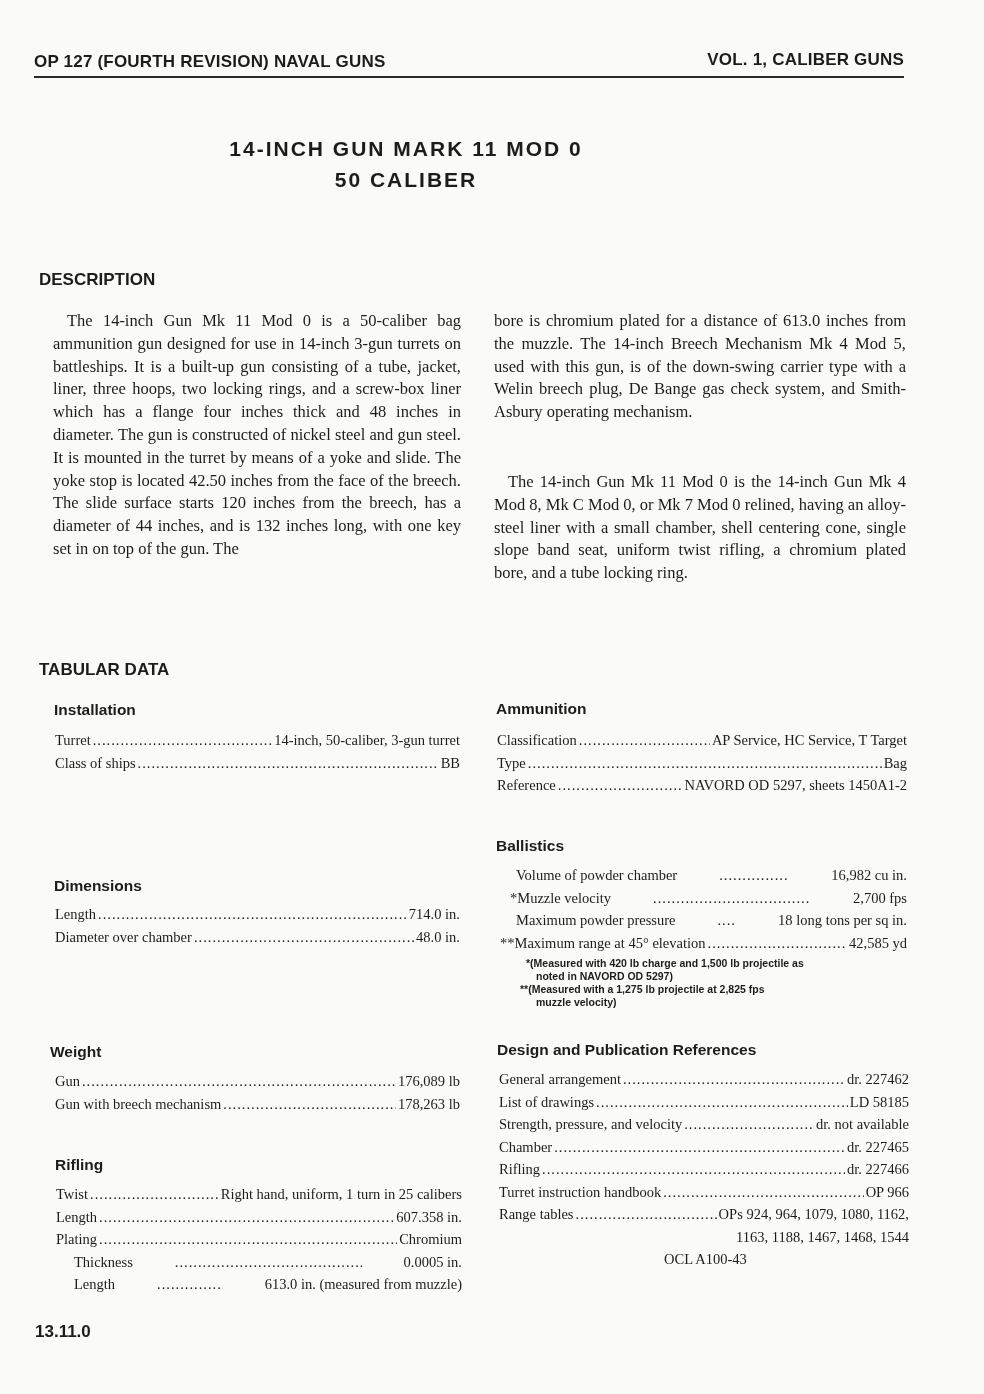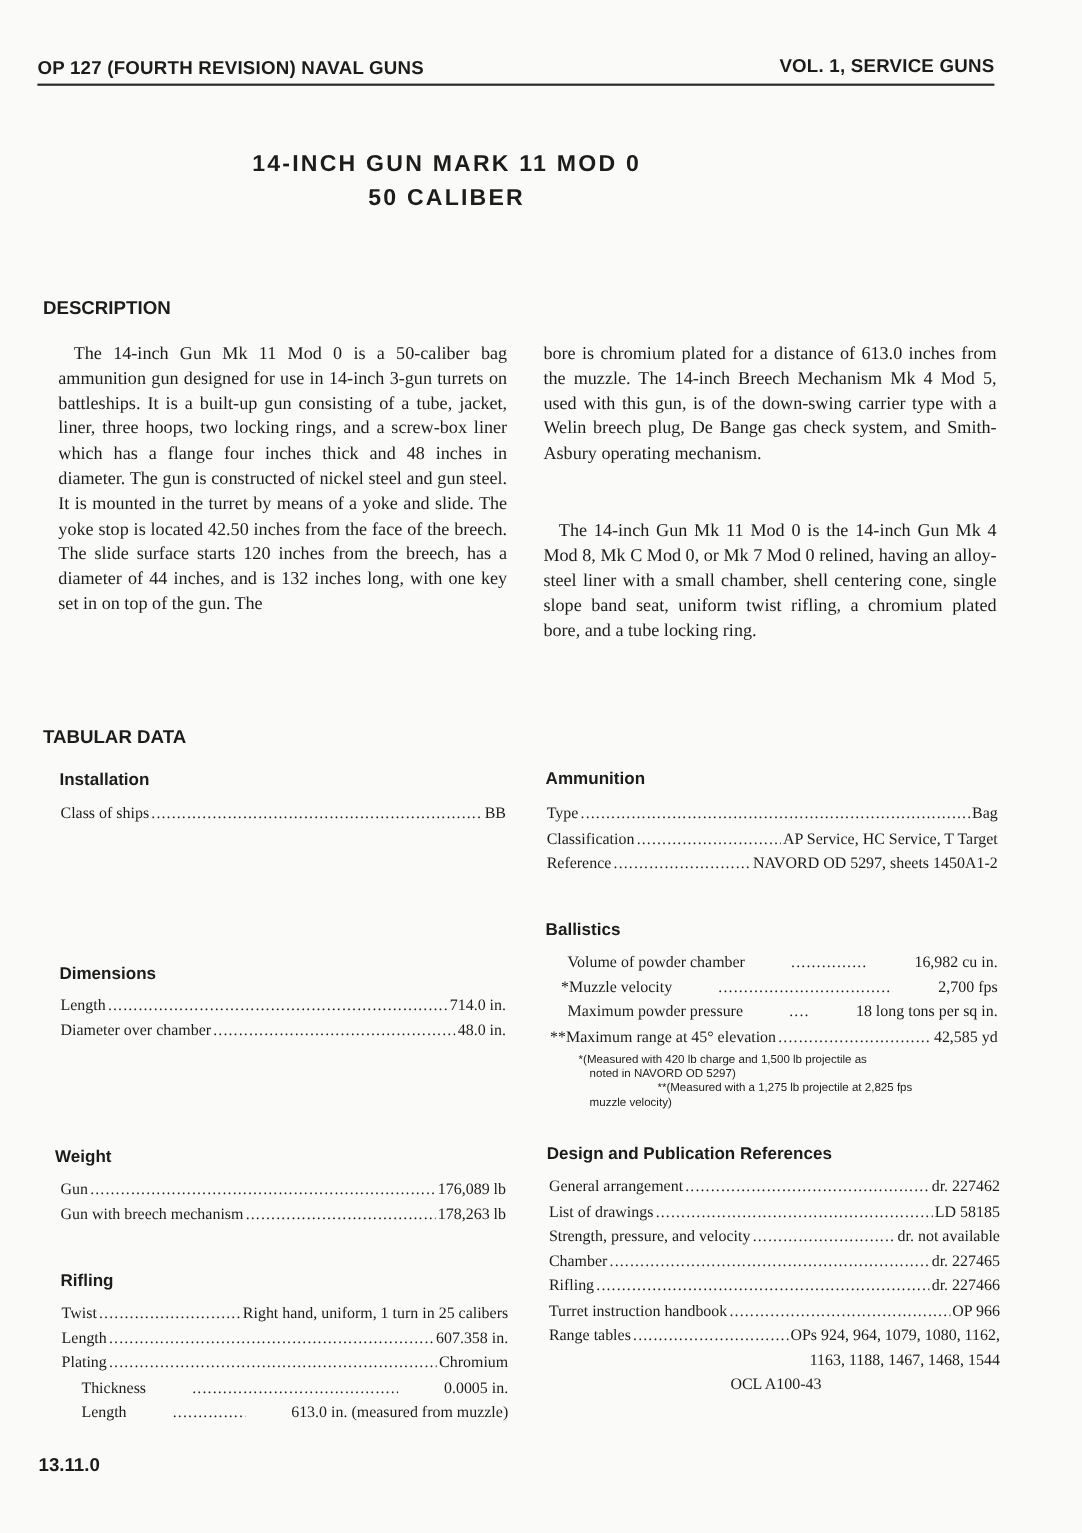--- a/index.html
+++ b/index.html
@@ -38,50 +38,55 @@
     font-weight: bold; font-size: 15.5px;
   }
   .rows { position: absolute; font-size: 14.5px; }
   .row { display: flex; align-items: baseline; height: 22.5px; white-space: nowrap; }
   .row .lbl { flex: 0 0 auto; }
   .row .dots { flex: 1 1 auto; overflow: hidden; margin: 0 2px; letter-spacing: 1px; }
   .row .dots::after { content: "........................................................................................................................................"; }
   .row .val { flex: 0 0 auto; }
   .row.indent { padding-left: 18px; gap: 40px; }
   .row.cont { justify-content: flex-end; }
-  .note { font-family: "Liberation Sans", "DejaVu Sans", sans-serif; font-weight: normal; font-size: 10.5px; line-height: 13px; }
+  .note { font-family: "Liberation Sans", "DejaVu Sans", sans-serif; font-weight: bold; font-size: 10.5px; line-height: 13px; }
   .note.first { padding-left: 26px; text-indent: 0; }
   .note.wrap { padding-left: 36px; }
   .footer {
     position: absolute; left: 35px; top: 1322px;
     font-family: "Liberation Sans", "DejaVu Sans", sans-serif;
     font-weight: bold; font-size: 17px;
   }
 </style>
 </head>
 <body>
 
 <div class="hdr">
   <span class="left">OP 127 (FOURTH REVISION) NAVAL GUNS</span>
-  <span class="right">VOL. 1, SERVICE GUNS</span>
+  <span class="right">VOL. 1, CALIBER GUNS</span>
 </div>
 
 <div class="title" style="top:137px;">14-INCH GUN MARK 11 MOD 0</div>
 <div class="title" style="top:168px;">50 CALIBER</div>
 
 <div class="sec-h" style="top:270px;">DESCRIPTION</div>
 <div class="para" style="left:53px; top:310px; width:408px;">The 14-inch Gun Mk 11 Mod 0 is a 50-caliber bag ammunition gun designed for use in 14-inch 3-gun turrets on battleships. It is a built-up gun consisting of a tube, jacket, liner, three hoops, two locking rings, and a screw-box liner which has a flange four inches thick and 48 inches in diameter.  The gun is constructed of nickel steel and gun steel. It is mounted in the turret by means of a yoke and slide. The yoke stop is located 42.50 inches from the face of the breech. The slide surface starts 120 inches from the breech, has a diameter of 44 inches, and is 132 inches long, with one key set in on top of the gun. The</div>
 <div class="para noindent" style="left:494px; top:310px; width:412px;">bore is chromium plated for a distance of 613.0 inches from the muzzle. The 14-inch Breech Mechanism Mk 4 Mod 5, used with this gun, is of the down-swing carrier type with a Welin breech plug, De Bange gas check system, and Smith-Asbury operating mechanism.</div>
 <div class="para" style="left:494px; top:471px; width:412px;">The 14-inch Gun Mk 11 Mod 0 is the 14-inch Gun Mk 4 Mod 8, Mk C Mod 0, or Mk 7 Mod 0 relined, having an alloy-steel liner with a small chamber, shell centering cone, single slope band seat, uniform twist rifling, a chromium plated bore, and a tube locking ring.</div>
 
 <div class="sec-h" style="top:660px;">TABULAR DATA</div>
 
 <div class="sub-h" style="left:54px; top:701px;">Installation</div>
 <div class="rows" style="left:55px; top:732px; width:405px;">
   <div class="row">
+    <span class="lbl">Turret</span>
+      <span class="dots"></span>
+      <span class="val">14-inch, 50-caliber, 3-gun turret</span>
+  </div>
+  <div class="row">
     <span class="lbl">Class of ships</span>
       <span class="dots"></span>
       <span class="val">BB</span>
   </div>
 </div>
 
 <div class="sub-h" style="left:54px; top:877px;">Dimensions</div>
 <div class="rows" style="left:55px; top:906px; width:405px;">
   <div class="row">
     <span class="lbl">Length</span>
@@ -134,28 +139,28 @@
   <div class="row indent">
     <span class="lbl">Length</span>
       <span class="dots"></span>
       <span class="val">613.0 in. (measured from muzzle)</span>
   </div>
 </div>
 
 <div class="sub-h" style="left:496px; top:700px;">Ammunition</div>
 <div class="rows" style="left:497px; top:732px; width:410px;">
   <div class="row">
+    <span class="lbl">Classification</span>
+      <span class="dots"></span>
+      <span class="val">AP Service, HC Service, T Target</span>
+  </div>
+  <div class="row">
     <span class="lbl">Type</span>
       <span class="dots"></span>
       <span class="val">Bag</span>
-  </div>
-  <div class="row">
-    <span class="lbl">Classification</span>
-      <span class="dots"></span>
-      <span class="val">AP Service, HC Service, T Target</span>
   </div>
   <div class="row">
     <span class="lbl">Reference</span>
       <span class="dots"></span>
       <span class="val">NAVORD OD 5297, sheets 1450A1-2</span>
   </div>
 </div>
 
 <div class="sub-h" style="left:496px; top:837px;">Ballistics</div>
 <div class="rows" style="left:500px; top:867px; width:407px;">
@@ -177,21 +182,21 @@
   <div class="row">
     <span class="lbl">**Maximum range at 45° elevation</span>
       <span class="dots"></span>
       <span class="val">42,585 yd</span>
   </div>
   <div>
     <div class="note first">*(Measured with 420 lb charge and 1,500 lb projectile as</div>
     <div class="note wrap">noted in NAVORD OD 5297)</div>
   </div>
   <div>
-    <div class="note first" style="padding-left:20px;text-align:center;">**(Measured with a 1,275 lb projectile at 2,825 fps</div>
+    <div class="note first" style="padding-left:20px;">**(Measured with a 1,275 lb projectile at 2,825 fps</div>
     <div class="note wrap">muzzle velocity)</div>
   </div>
 </div>
 
 <div class="sub-h" style="left:497px; top:1041px;">Design and Publication References</div>
 <div class="rows" style="left:499px; top:1071px; width:410px;text-align:center;">
   <div class="row">
     <span class="lbl">General arrangement</span>
       <span class="dots"></span>
       <span class="val">dr. 227462</span>

